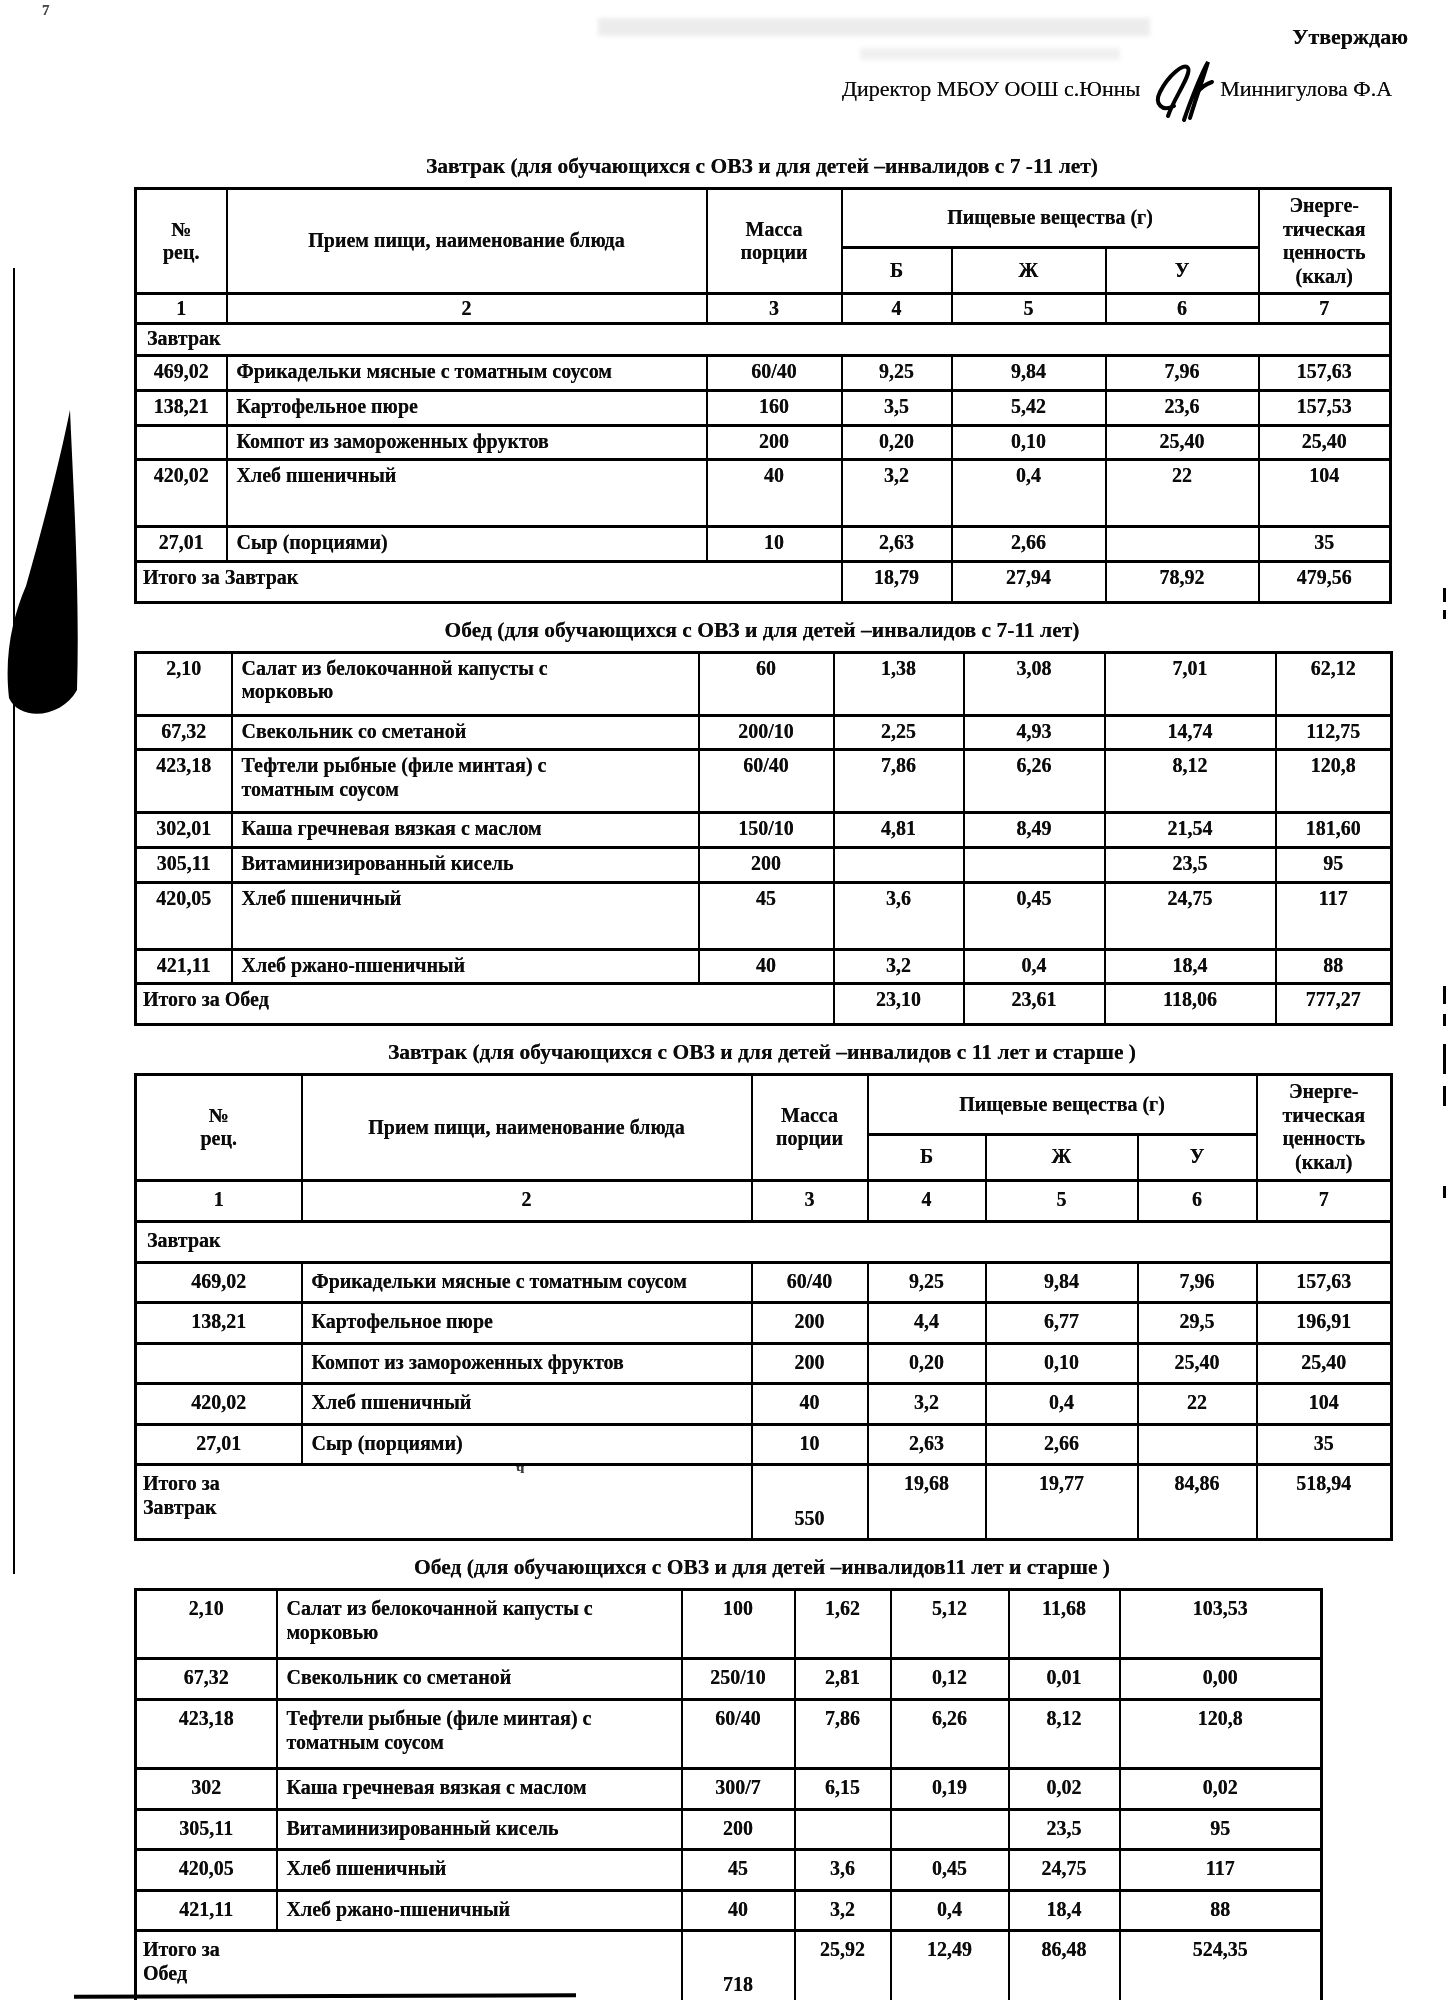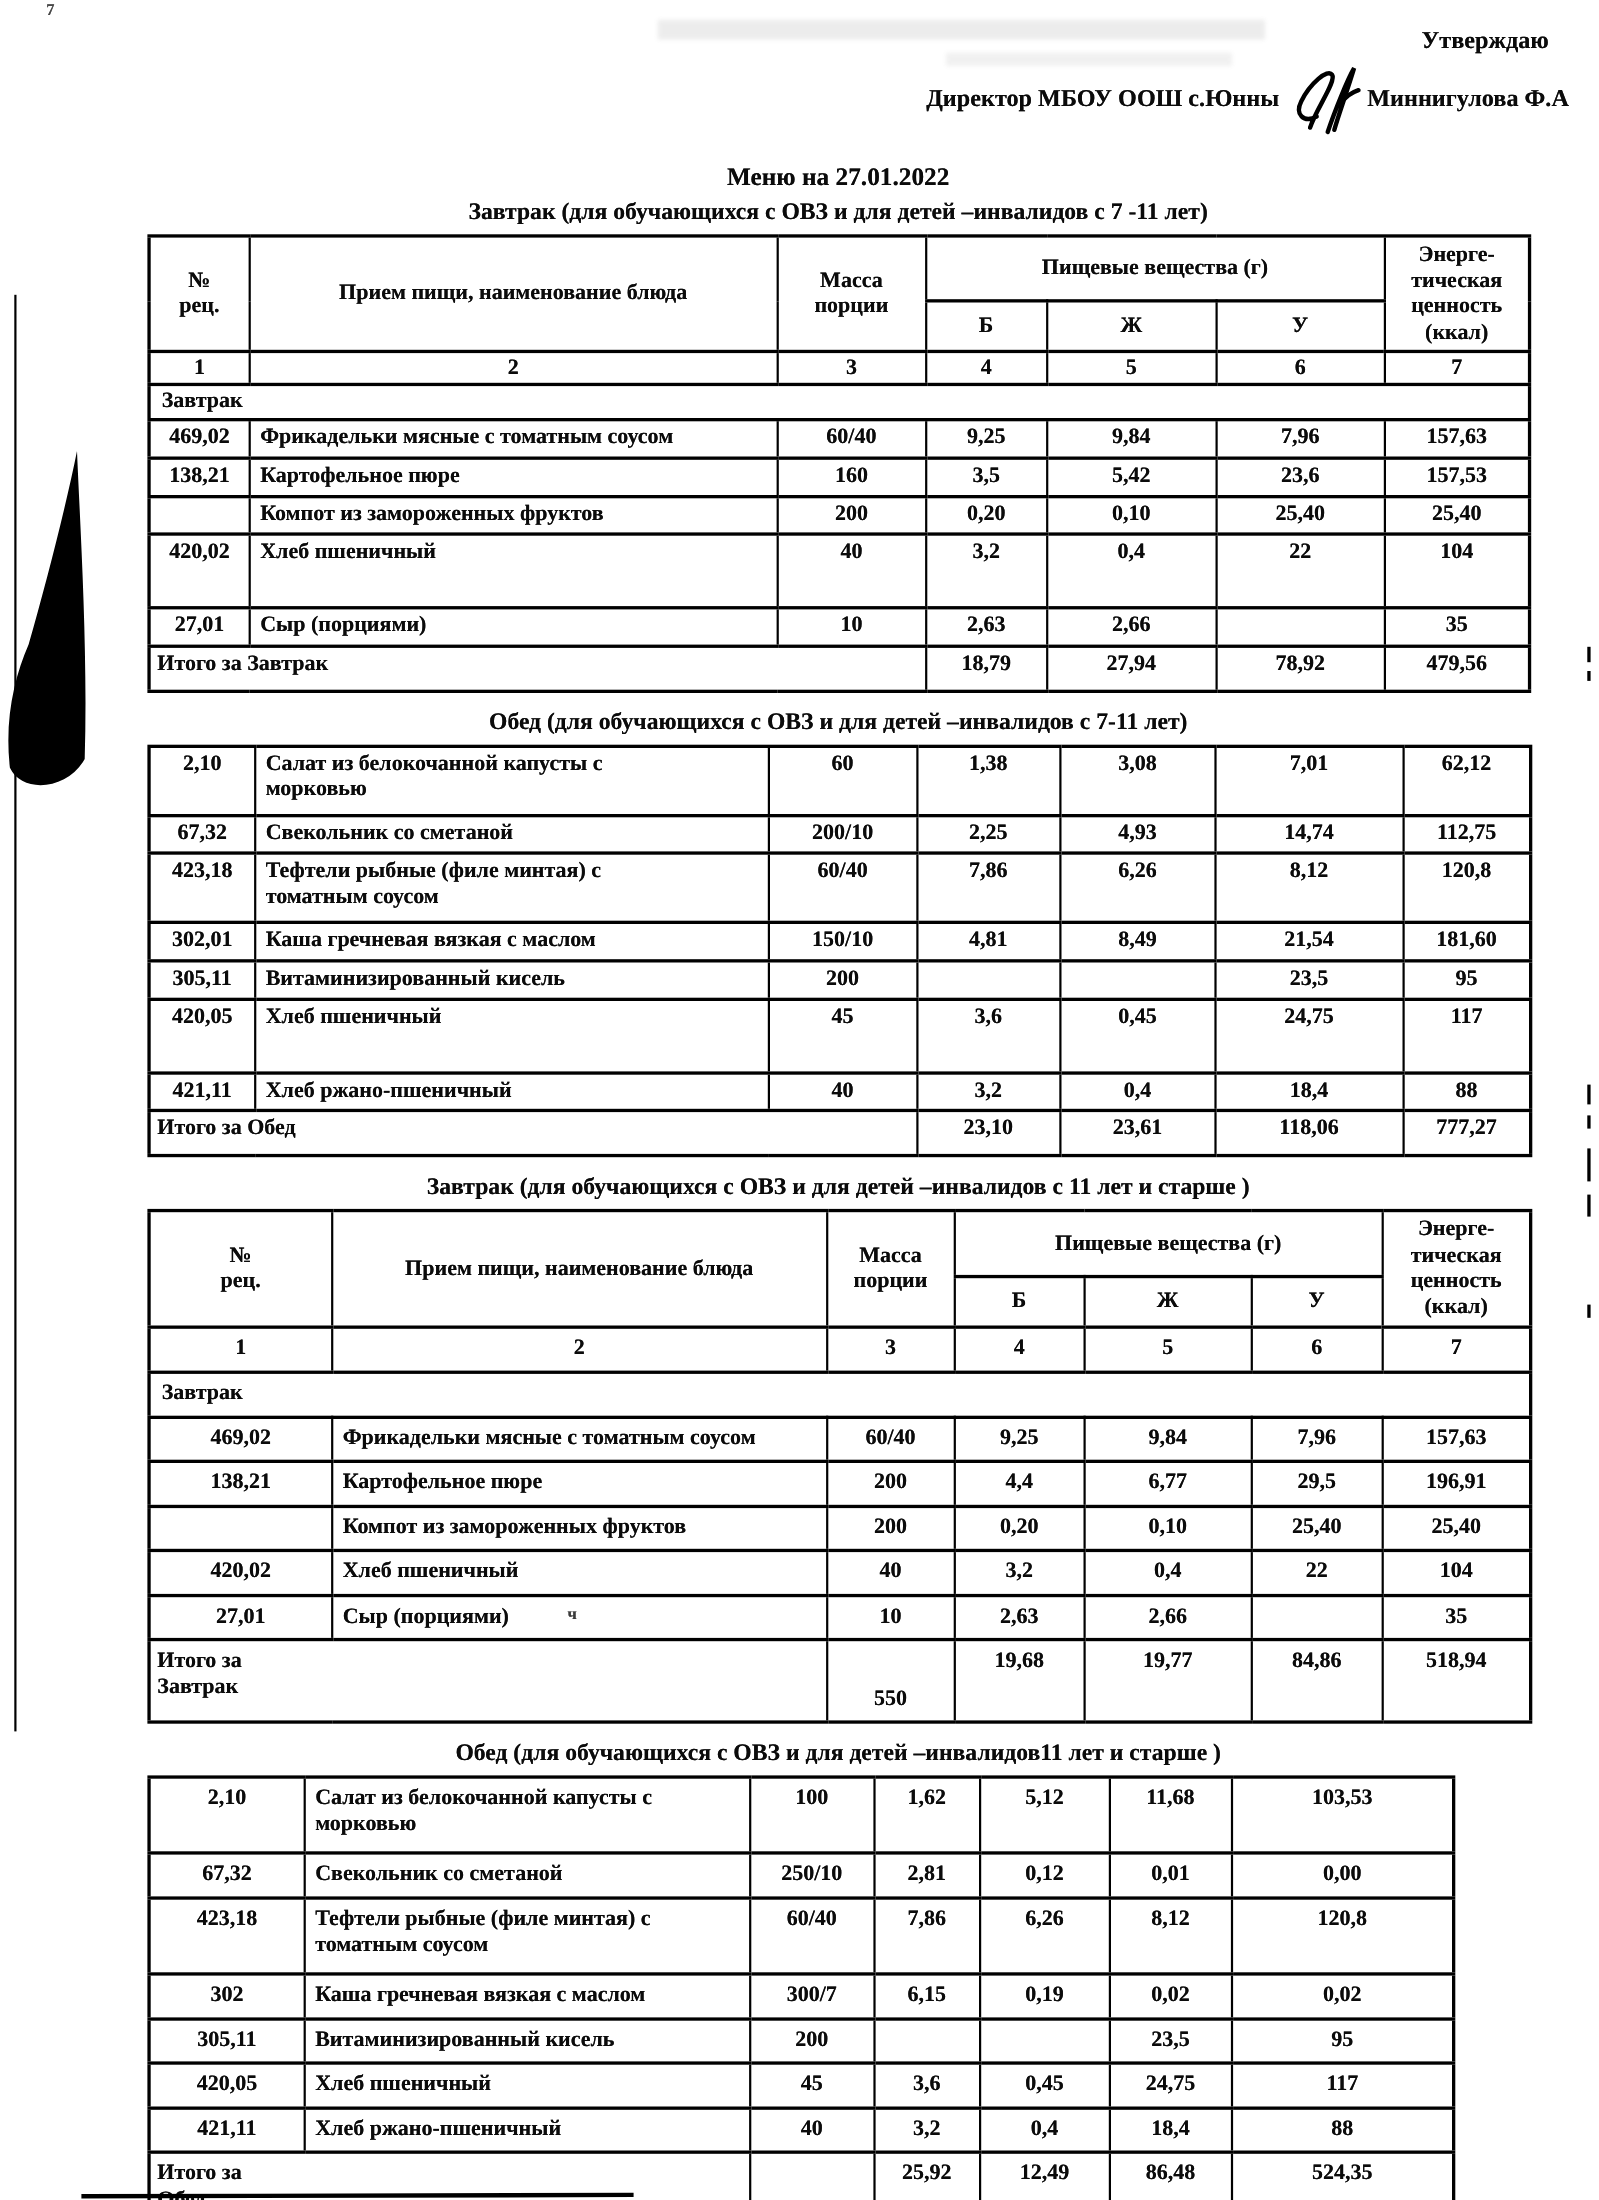--- a/index.html
+++ b/index.html
@@ -6,21 +6,21 @@
   .page {
     position:relative; width:1454px; height:2000px; background:#fff;
     font-family:"Liberation Serif","DejaVu Serif",serif; color:#0b0b0b;
     overflow:hidden;
   }
   .txt { text-shadow:0 0 .6px rgba(0,0,0,.75); }
 
   
   .approve1 { position:absolute; top:24px; right:46px; font-size:22px; font-weight:700; }
   .approve2 { position:absolute; top:76px; left:842px; display:flex; align-items:center; gap:6px;
-              font-size:22px; font-weight:700; white-space:nowrap; }
+              font-size:22px; font-weight:400; white-space:nowrap; }
   .sig-director { width:72px; height:74px; margin:-26px -2px -30px -2px; }
 
   
   .doc { position:absolute; left:134px; top:148px; width:1256px; }
   .title { text-align:center; font-size:23px; font-weight:700; margin-bottom:2px; }
   .sec-heading { text-align:center; font-size:21.5px; font-weight:700; margin:6px 0 8px 0; }
   .sec-heading.gap { margin-top:14px; }
 
   table.menu { border-collapse:collapse; table-layout:fixed; margin:0; }
   .t0,.t1,.t2 { width:1256px; }
@@ -73,21 +73,20 @@
       <g fill="none" stroke="#000" stroke-width="4" stroke-linecap="round">
         <path d="M30 52 C18 58 10 50 16 38 C24 22 40 8 44 14 C48 20 30 44 24 62"></path>
         <path d="M40 66 C46 48 58 18 64 8 C58 28 50 50 46 64"></path>
         <path d="M52 40 C56 34 62 30 68 28"></path>
       </g>
     </svg>
     <span>Миннигулова Ф.А</span>
   </div>
 
   <div class="doc">
-    <div class="title">Меню на 27.01.2022</div>
 
     <div class="sec-heading">Завтрак (для обучающихся  с ОВЗ и для детей –инвалидов с 7 -11 лет)</div>
     <table class="menu t0">
       <colgroup>
           <col style="width: 91px;">
           <col style="width: 480px;">
           <col style="width: 135px;">
           <col style="width: 110px;">
           <col style="width: 154px;">
           <col style="width: 153px;">

